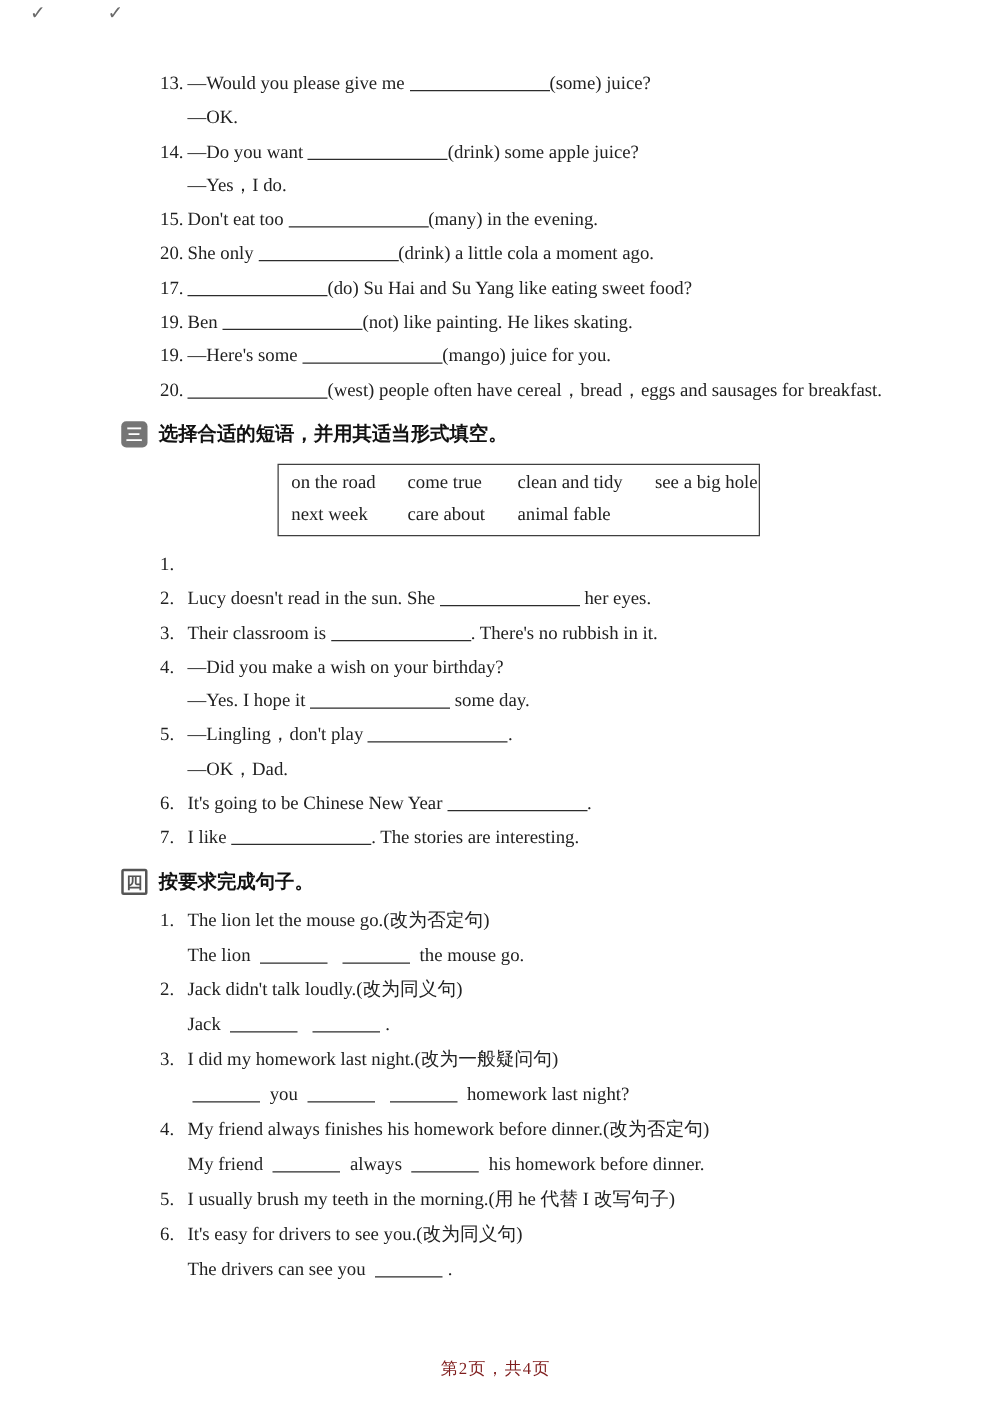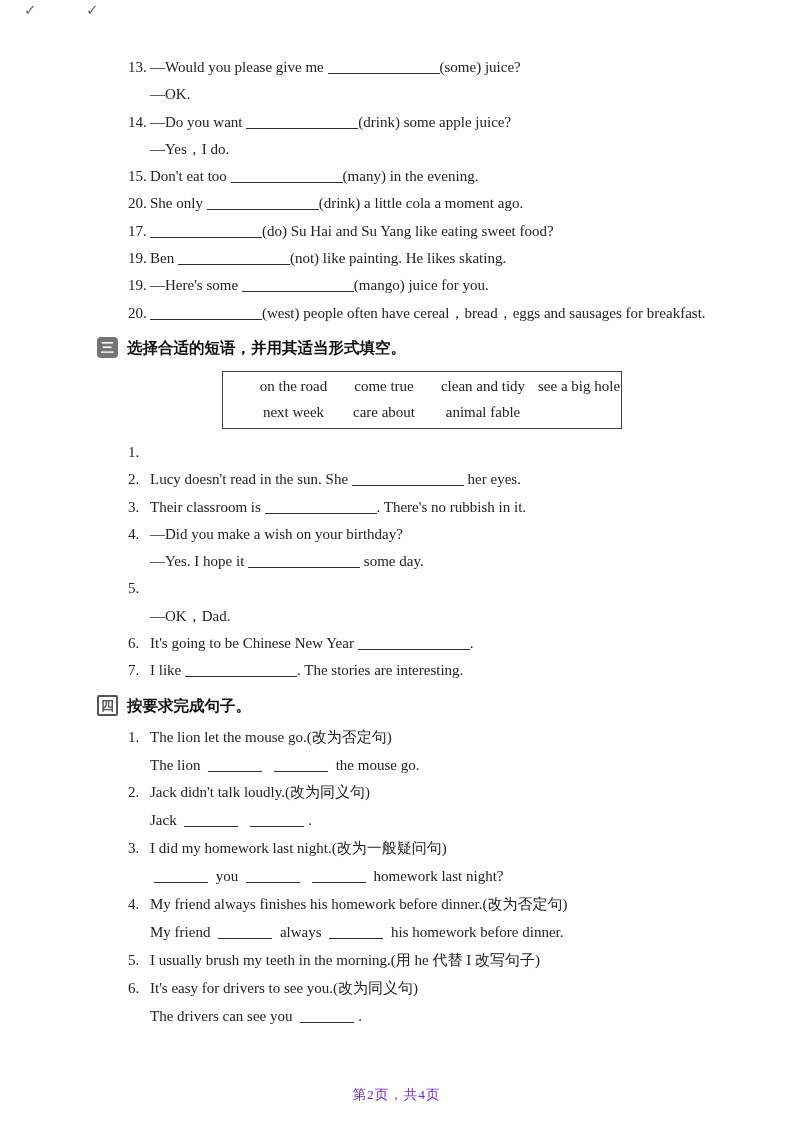--- a/index.html
+++ b/index.html
@@ -30,27 +30,27 @@
     display:flex;align-items:center;justify-content:center;
     font-size:13px;font-weight:bold;
     background:#757575;color:#ffffff;
   }
   .badge.outline{
     background:#ffffff;border:2px solid #555555;color:#555555;border-radius:2px;
     width:17px;height:17px;
   }
   .phrase-box{
     margin:11px 0 10px 94px;width:368px;
-    border:1.5px solid #3f3f3f;padding:1px 6px 3px 24px;text-align:center;
+    border:1.5px solid #3f3f3f;padding:1px 6px 3px 10px;
   }
   .phrase-row{display:grid;grid-template-columns:93px 88px 110px 1fr;line-height:26px;}
   .phrase{white-space:nowrap;}
   .footer{
     position:absolute;top:1086px;left:0;width:100%;text-align:center;
-    font-size:13.5px;color:#6d28d9;letter-spacing:1px;
+    font-size:13.5px;color:#7f1d1d;letter-spacing:1px;
   }
 </style>
 </head>
 <body>
 
 <span class="mark mark1">✓</span>
 <span class="mark mark2">✓</span>
 
 <div class="content">
     <div class="section ">
@@ -127,20 +127,21 @@
       <div class="q-line">
         <span class="q-num">4.</span>
         <span class="q-text"><span class="seg">—Did you make a wish on your birthday?</span></span>
       </div>
       <div class="q-line">
         <span class="q-num"></span>
         <span class="q-text"><span class="seg">—Yes. I hope it </span><span class="blank b"></span><span class="seg"> some day.</span></span>
       </div>
       <div class="q-line">
         <span class="q-num">5.</span>
+        <span class="q-text"><span class="seg">—Lingling，don't play </span><span class="blank b"></span><span class="seg">.</span></span>
       </div>
       <div class="q-line">
         <span class="q-num"></span>
         <span class="q-text"><span class="seg">—OK，Dad.</span></span>
       </div>
       <div class="q-line">
         <span class="q-num">6.</span>
         <span class="q-text"><span class="seg">It's going to be Chinese New Year </span><span class="blank b"></span><span class="seg">.</span></span>
       </div>
       <div class="q-line">

